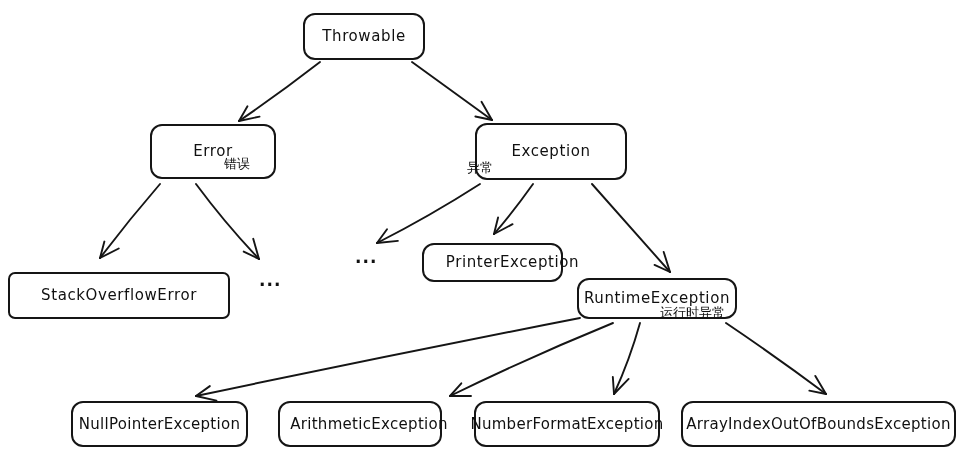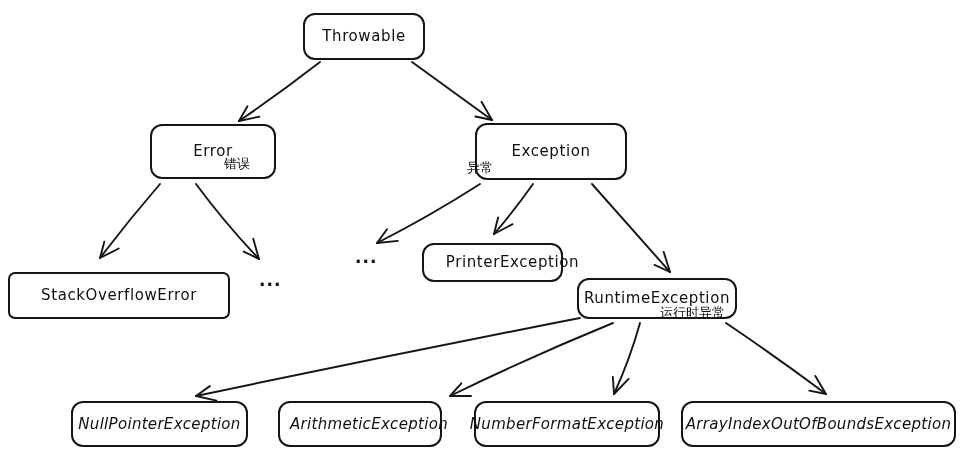--- a/index.html
+++ b/index.html
@@ -36,21 +36,20 @@
   .node-label {
     font-family: "DejaVu Sans", sans-serif;
     font-size: 15px;
     letter-spacing: 0.6px;
     color: #101010;
     white-space: nowrap;
     text-align: center;
     line-height: 1;
   }
   .node-label.italic {
-    font-style: italic;
     letter-spacing: 0.3px;
   }
   .cn-label {
     position: absolute;
     font-family: "DejaVu Sans", sans-serif;
     font-size: 13px;
     color: #101010;
     white-space: nowrap;
     line-height: 1;
   }

